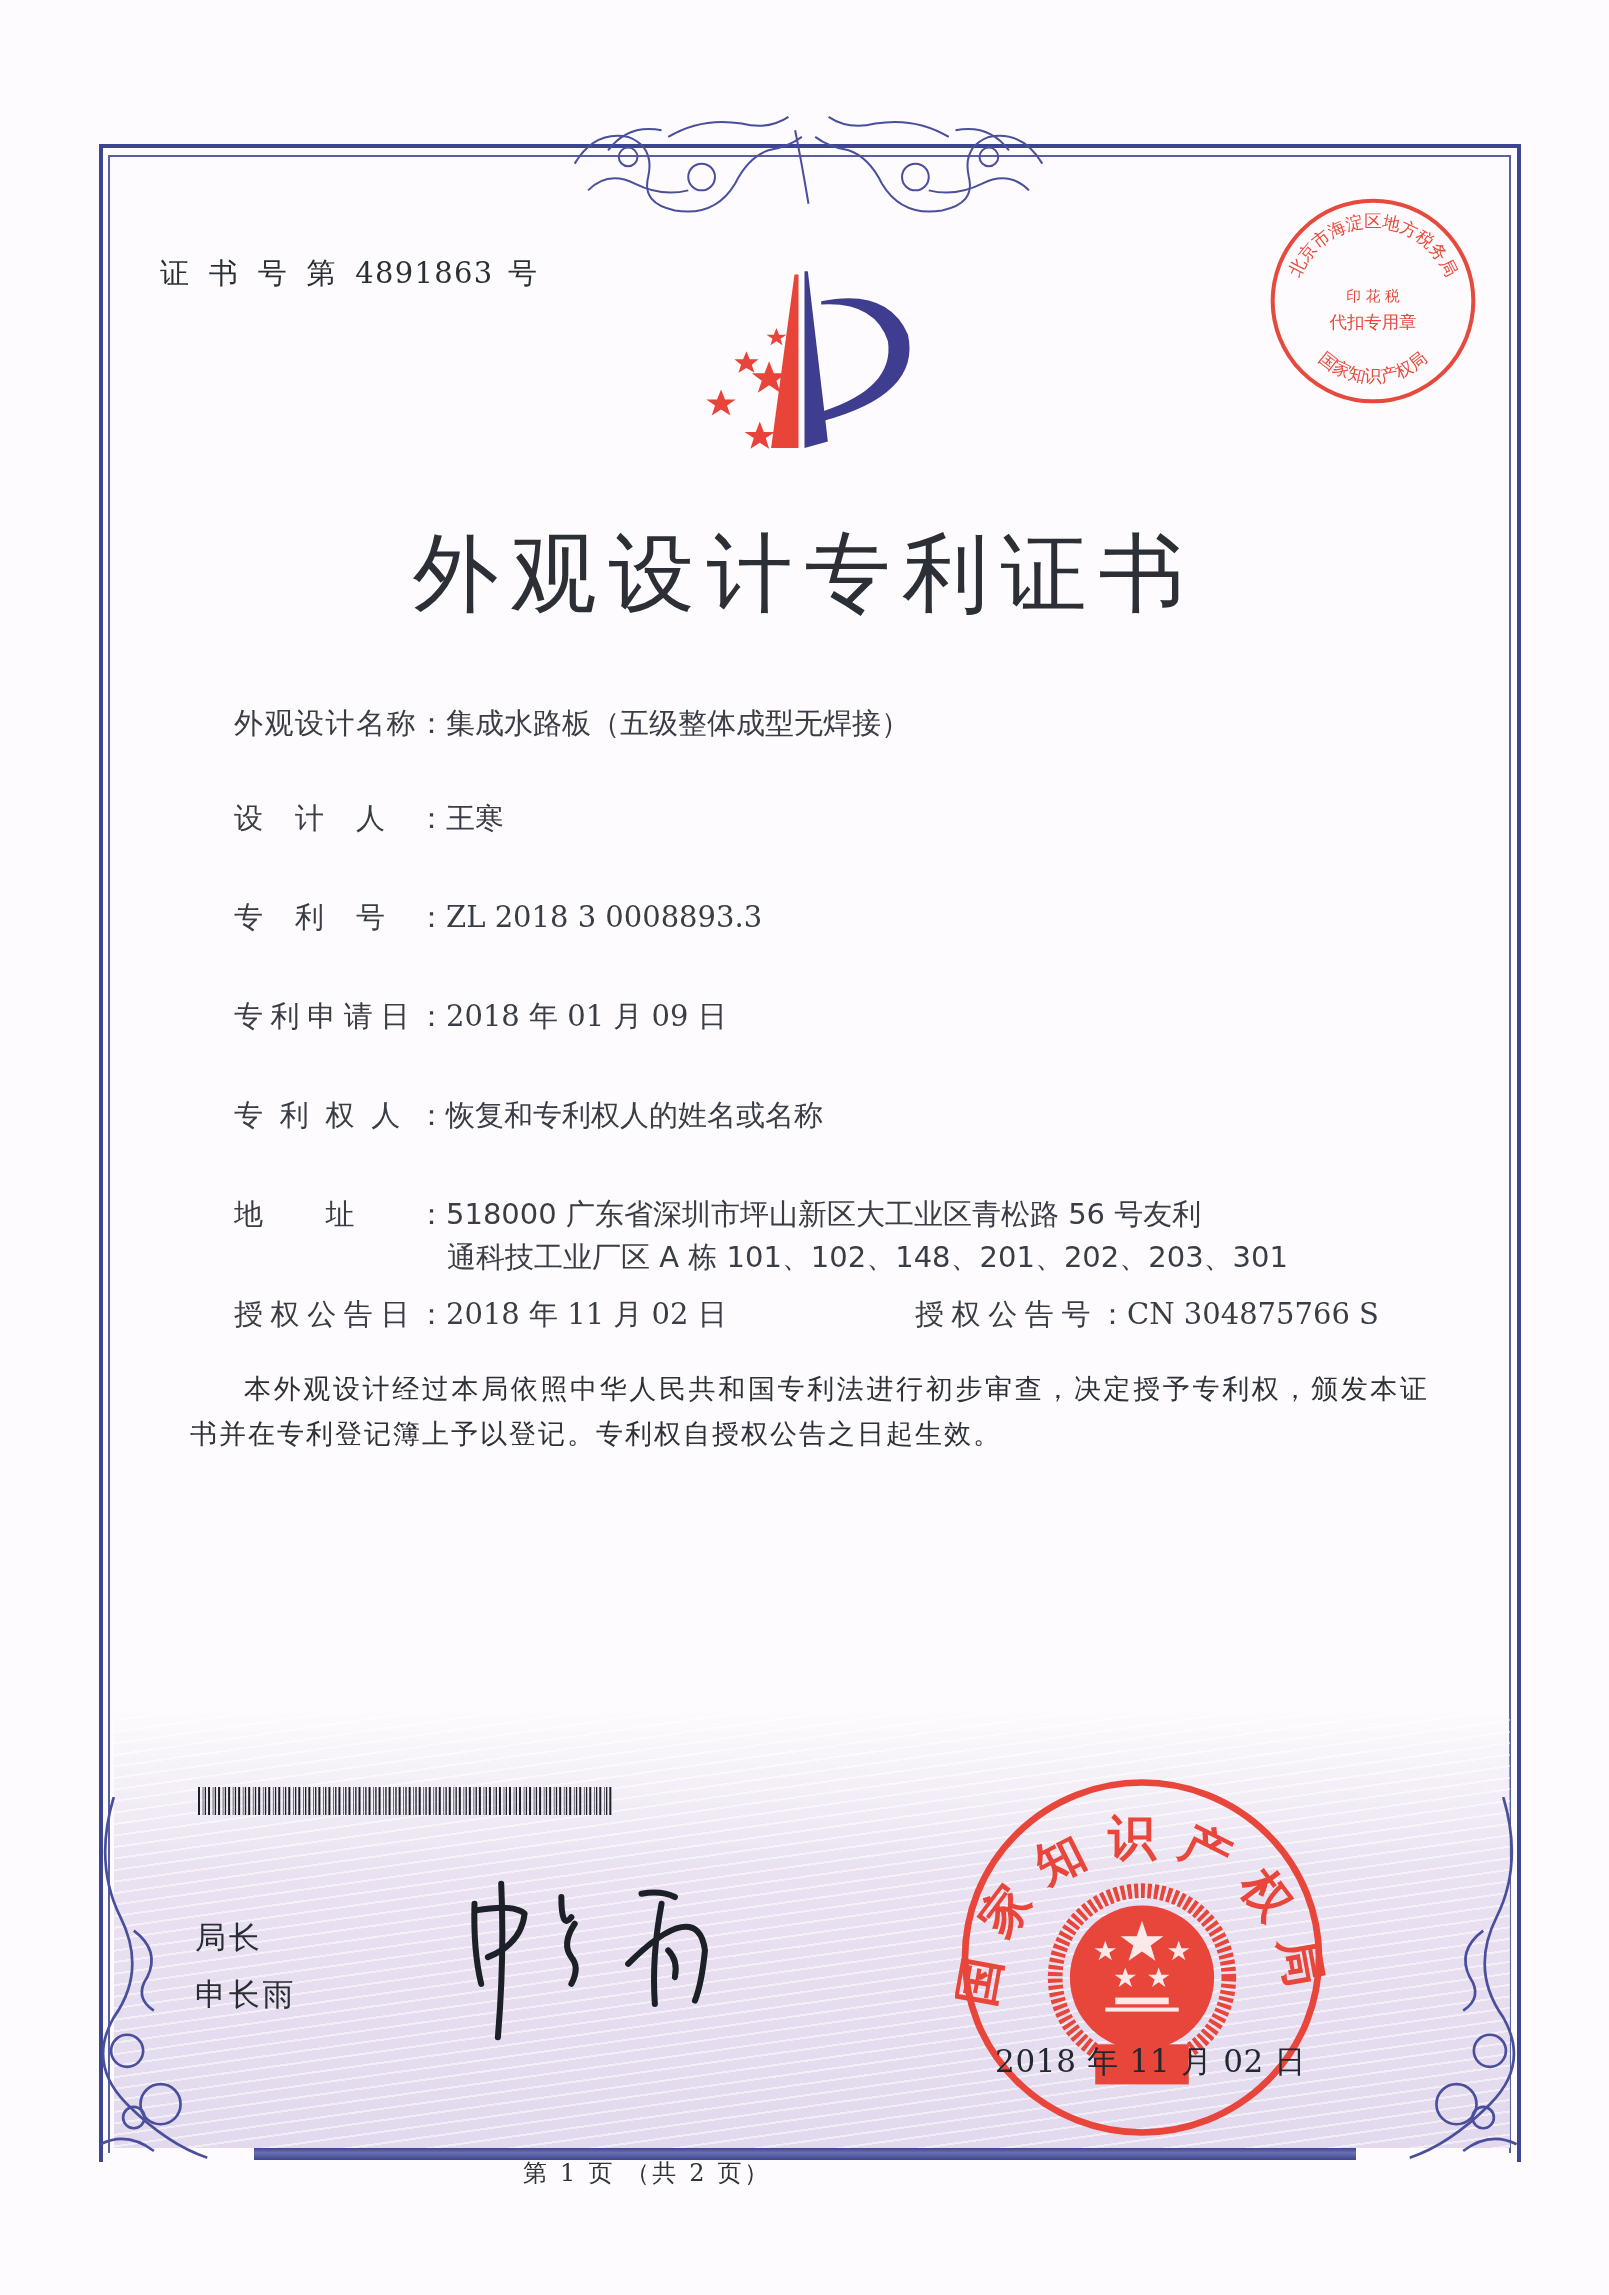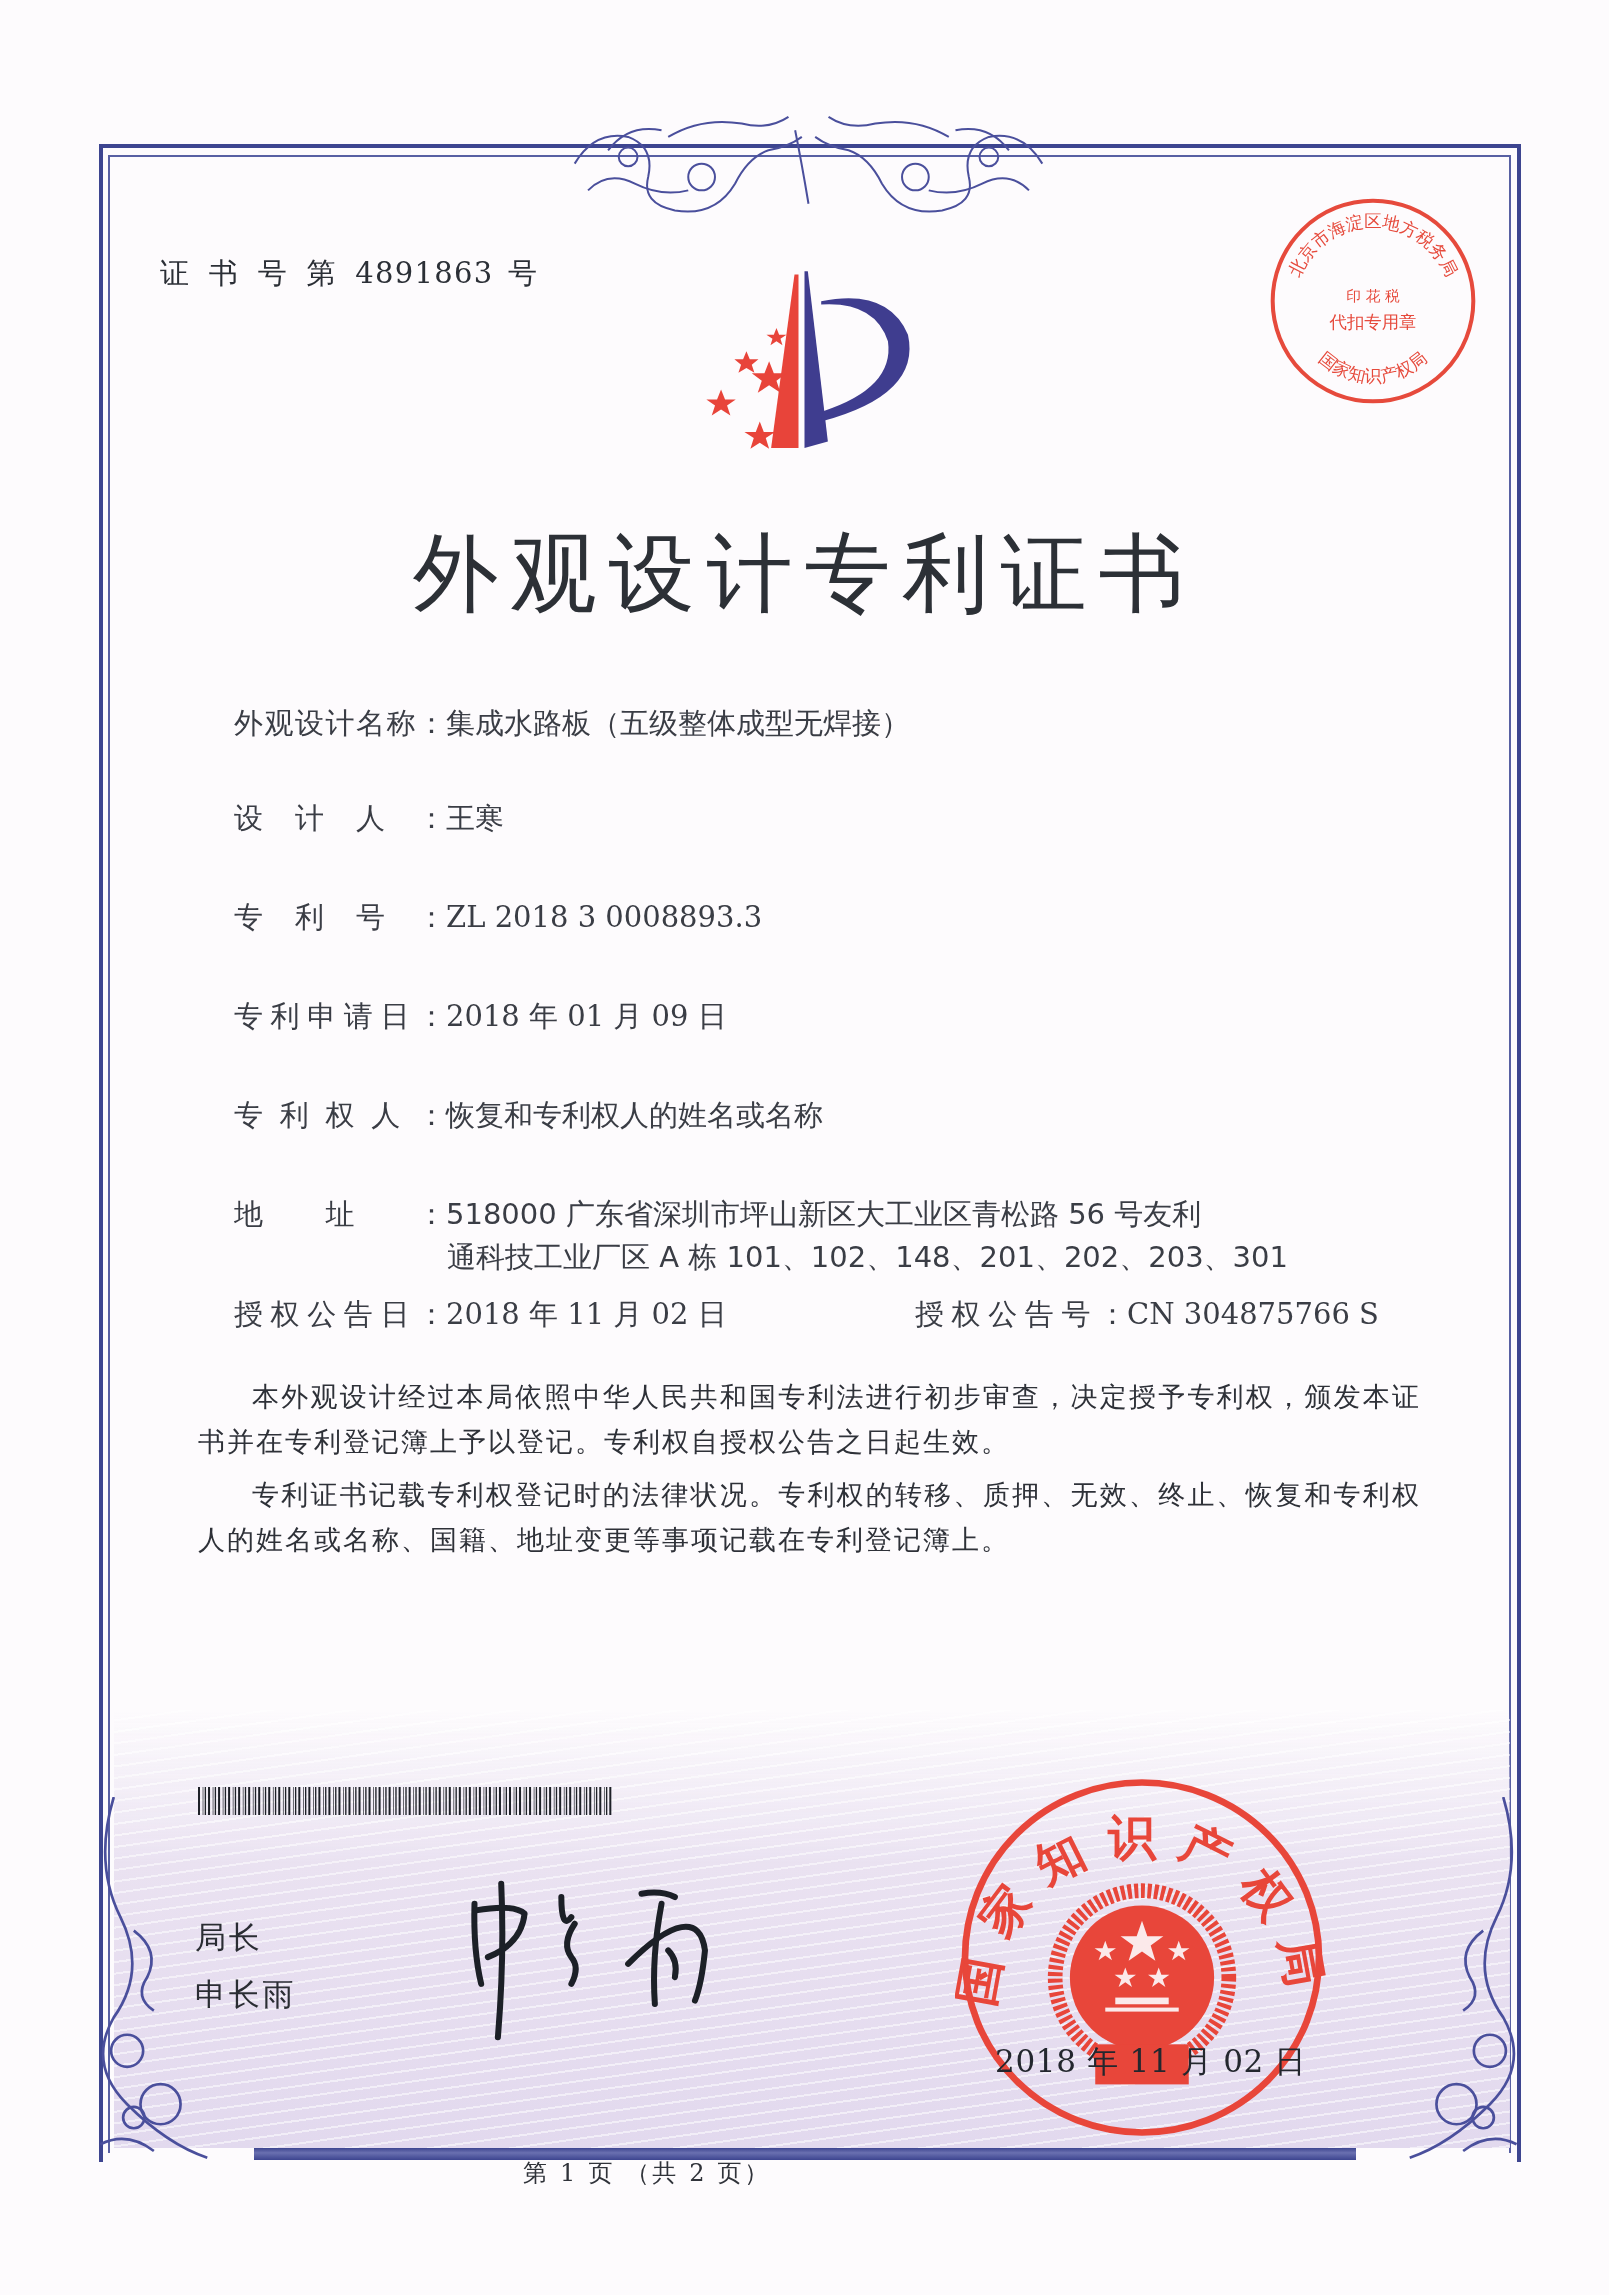--- a/index.html
+++ b/index.html
@@ -63,21 +63,21 @@
     font-family: "DejaVu Sans", "Liberation Sans", sans-serif; color: #3a3d45; }
   .pub-no .label { display: inline-block; width: 212px; text-align-last: justify; }
   .pub-no .value { font-family: "DejaVu Serif", "Liberation Serif", serif; }
 
   .body-text {
     position: absolute; left: 190px; width: 1239px; top: 1366px;
     font-family: "DejaVu Sans", "Liberation Sans", sans-serif;
     font-size: 27px; line-height: 45px; color: #2e3138; letter-spacing: 2px;
     text-align: justify;
   }
-  .body-text p { margin: 8px; text-indent: 2em; }
+  .body-text p { margin: 0; text-indent: 2em; }
 
   .barcode { position: absolute; left: 198px; top: 1787px; width: 416px; height: 28px; }
 
   .director-title {
     position: absolute; left: 195px; top: 1917px; font-size: 31px; line-height: 40px;
     font-family: "DejaVu Sans", "Liberation Sans", sans-serif; color: #2a2d33; letter-spacing: 2.7px;
   }
   .director-name {
     position: absolute; left: 195px; top: 1974px; font-size: 31px; line-height: 40px;
     font-family: "DejaVu Sans", "Liberation Sans", sans-serif; color: #2a2d33; letter-spacing: 2.7px;
@@ -200,21 +200,20 @@
 </div>
 <div class="field" style="top:1296px">
   <span class="label">授权公告日：</span><span class="value">2018 年 11 月 02 日</span>
 </div>
 <div class="pub-no" style="top:1296px">
   <span class="label">授权公告号：</span><span class="value">CN 304875766 S</span>
 </div>
 
 <div class="body-text">
   <p>本外观设计经过本局依照中华人民共和国专利法进行初步审查，决定授予专利权，颁发本证书并在专利登记簿上予以登记。专利权自授权公告之日起生效。</p>
-  <p>专利证书记载专利权登记时的法律状况。专利权的转移、质押、无效、终止、恢复和专利权人的姓名或名称、国籍、地址变更等事项记载在专利登记簿上。</p>
 </div>
 
 <svg class="barcode" viewBox="0 0 622 42" preserveAspectRatio="none">
   <g fill="#1e2128" id="bars">
       <rect x="0" y="0" width="3" height="42"></rect>
       <rect x="7" y="0" width="1" height="42"></rect>
       <rect x="10" y="0" width="2" height="42"></rect>
       <rect x="15" y="0" width="3" height="42"></rect>
       <rect x="22" y="0" width="1" height="42"></rect>
       <rect x="25" y="0" width="2" height="42"></rect>

